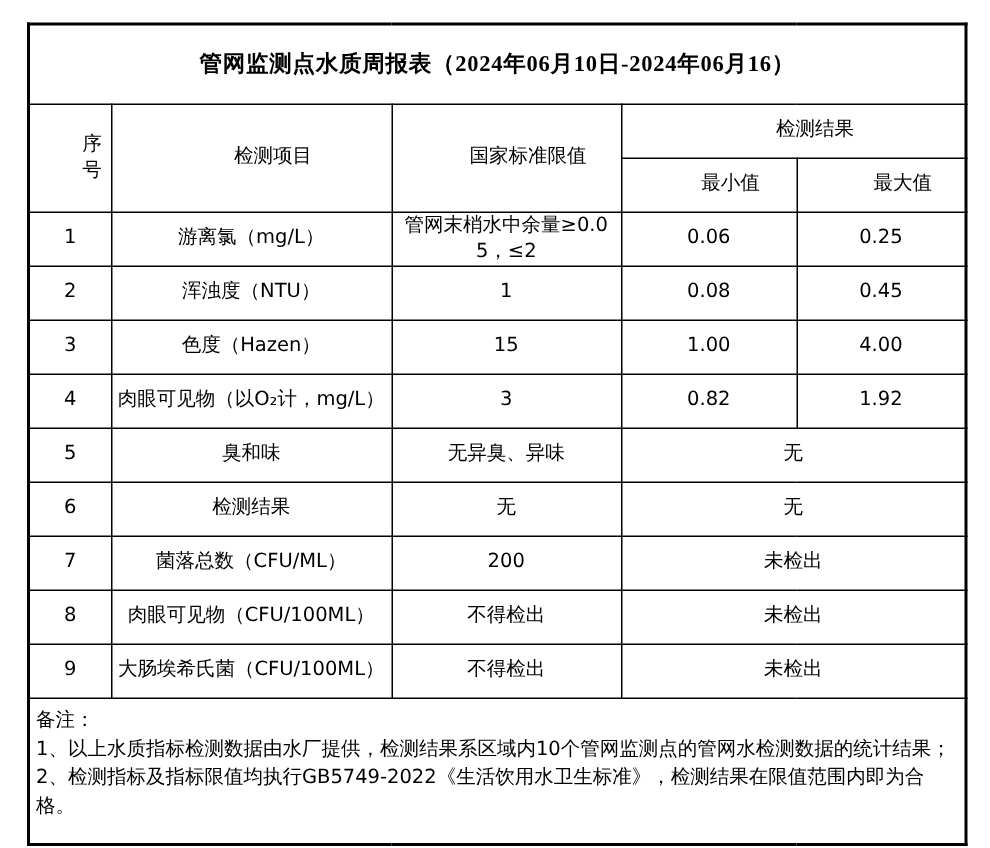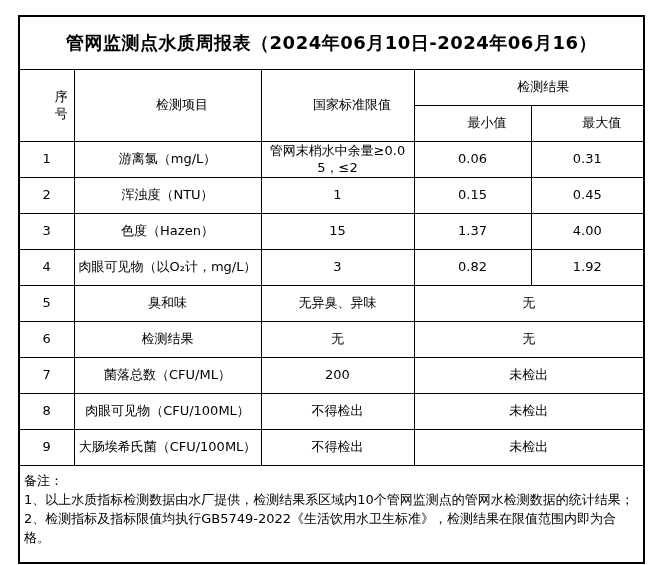--- a/index.html
+++ b/index.html
@@ -27,23 +27,24 @@
     text-align: center;
     vertical-align: middle;
     font-size: 13px;
     line-height: 1.25;
     padding: 1px 3px;
     overflow: hidden;
     word-break: break-all;
   }
   tr.title-row td {
     height: 50px;
-    font-size: 18px;
+    font-size: 15px;
     font-weight: bold;
     letter-spacing: 0.5px;
+    font-family: Liberation Serif, serif;
   }
   tr.hdr-row td {
     height: 33px;
     padding-left: 32px;
   }
   tr.data-row td {
     height: 33px;
   }
   tr.notes-row td.notes {
     height: 86px;
@@ -82,34 +83,34 @@
     <tr class="hdr-row">
       <td>最小值</td>
       <td>最大值</td>
     </tr>
 
     <tr class="data-row">
       <td>1</td>
       <td>游离氯（mg/L）</td>
       <td>管网末梢水中余量≥0.05，≤2</td>
       <td>0.06</td>
-      <td>0.31</td>
+      <td>0.25</td>
     </tr>
     <tr class="data-row">
       <td>2</td>
       <td>浑浊度（NTU）</td>
       <td>1</td>
-      <td>0.15</td>
+      <td>0.08</td>
       <td>0.45</td>
     </tr>
     <tr class="data-row">
       <td>3</td>
       <td>色度（Hazen）</td>
       <td>15</td>
-      <td>1.37</td>
+      <td>1.00</td>
       <td>4.00</td>
     </tr>
     <tr class="data-row">
       <td>4</td>
       <td>肉眼可见物（以O₂计，mg/L）</td>
       <td>3</td>
       <td>0.82</td>
       <td>1.92</td>
     </tr>
     <tr class="data-row">

